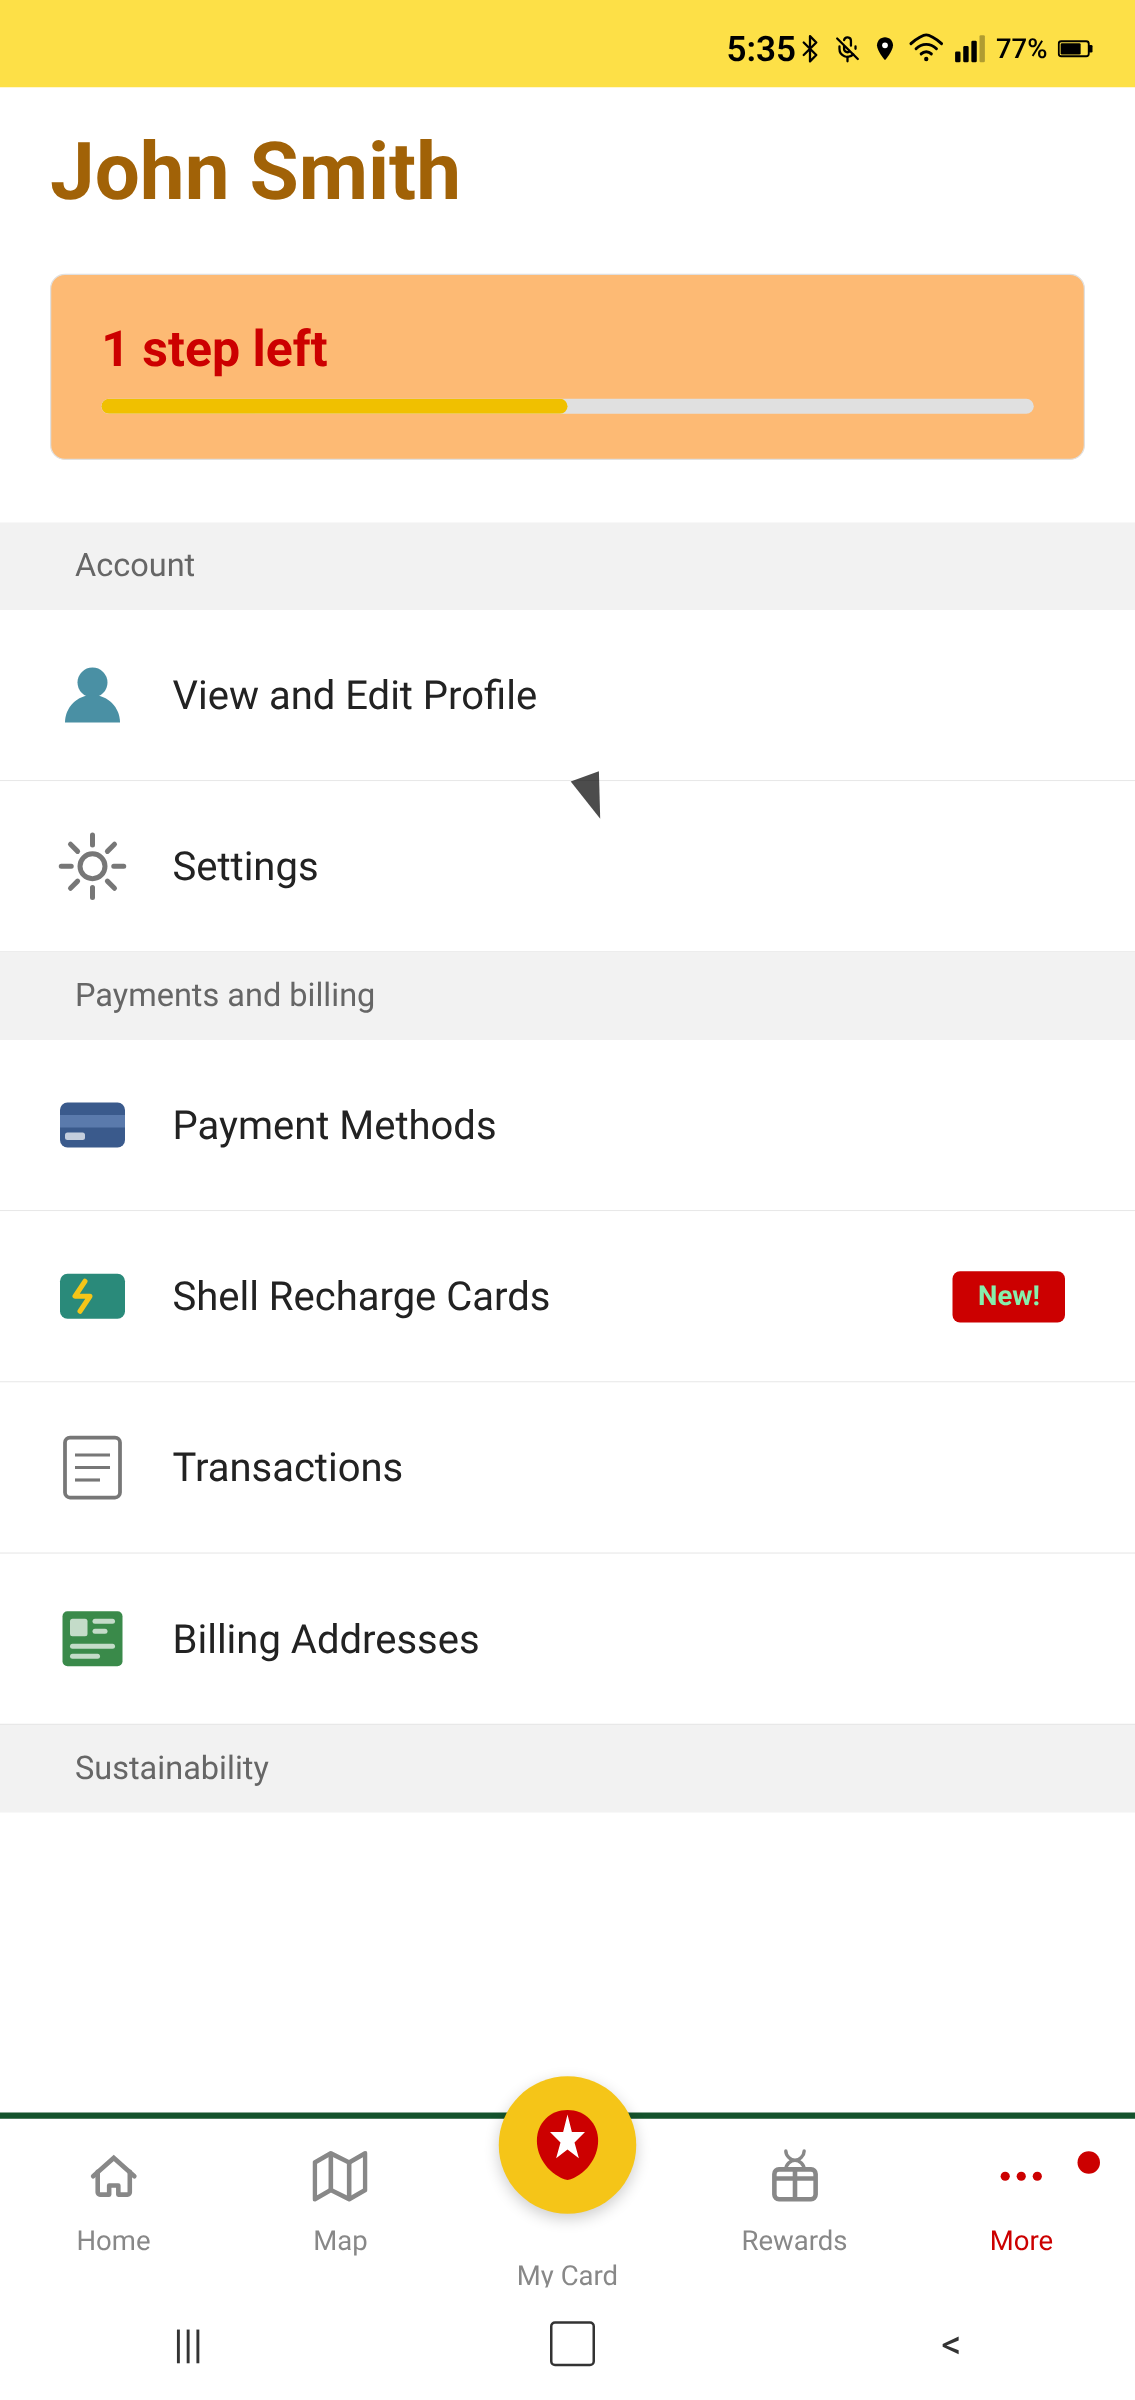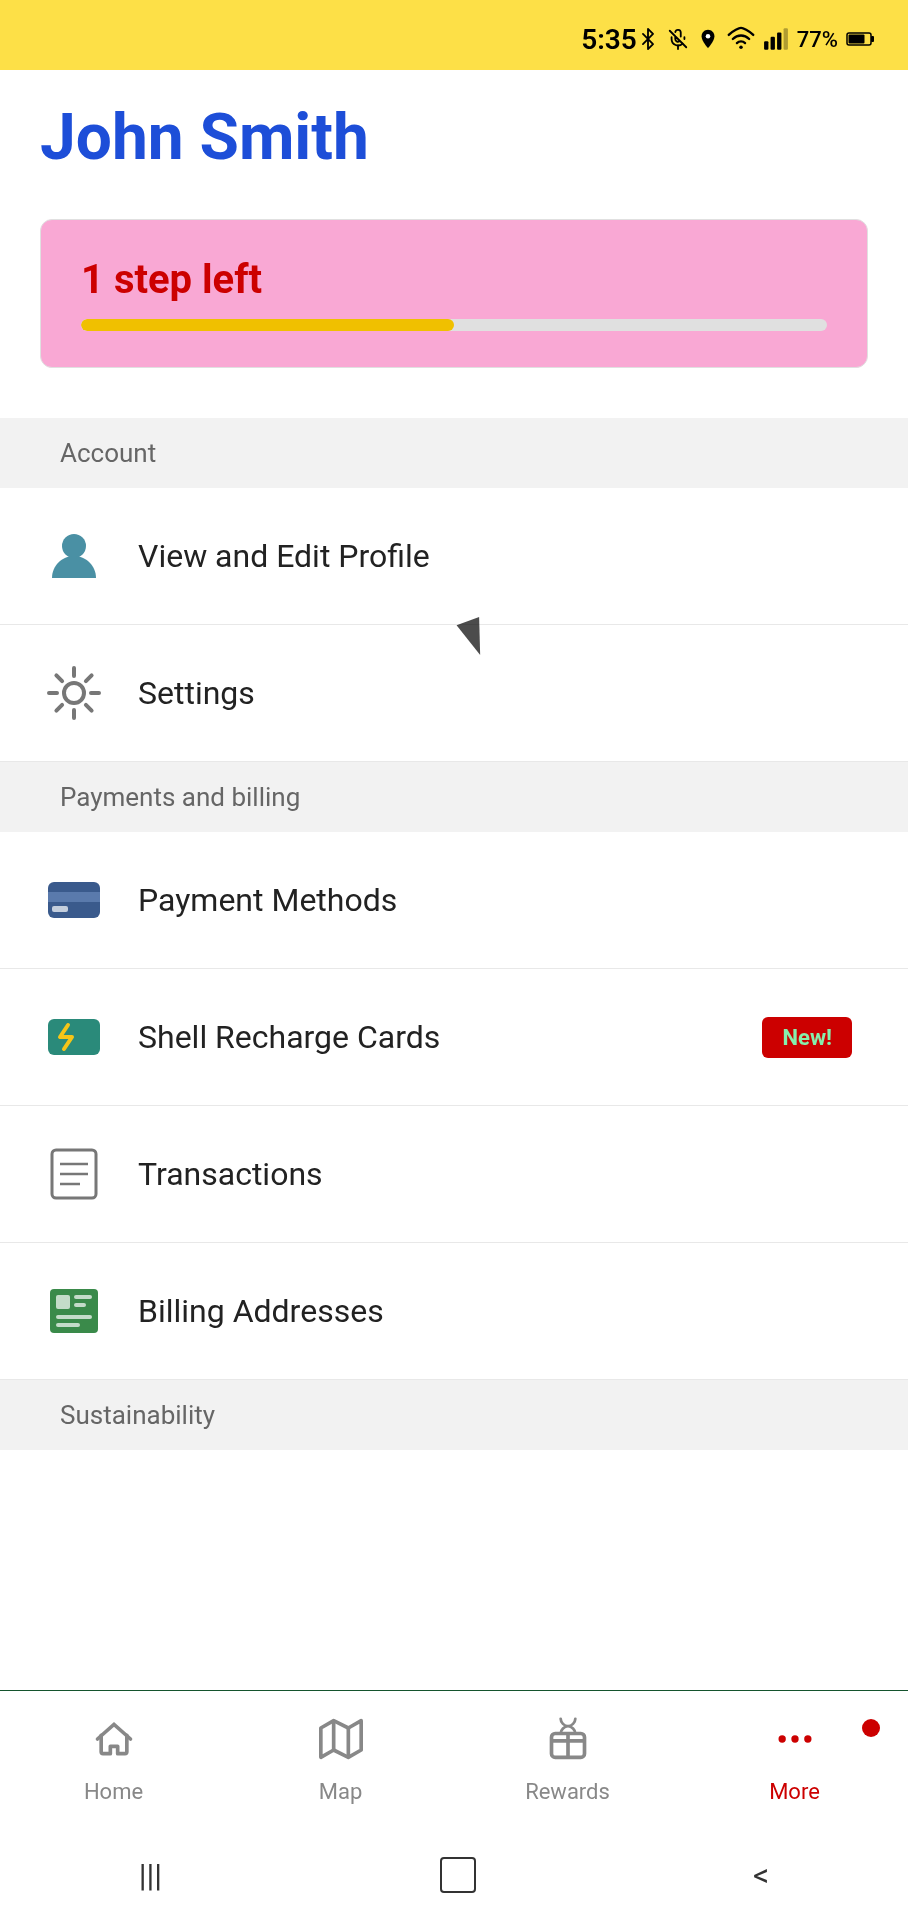--- a/index.html
+++ b/index.html
@@ -41,31 +41,31 @@
     
     .main-content {
       padding: 30px 40px 0;
       background: #ffffff;
     }
 
     
     .user-name {
       font-size: 64px;
       font-weight: 700;
-      color: #1d4ed8;
+      color: #a16207;
       margin-bottom: 40px;
     }
 
     
     .profile-card {
       border: 1px solid #e0e0e0;
       border-radius: 12px;
       padding: 36px 40px;
       margin-bottom: 50px;
-      background: #f9a8d4;
+      background: #fdba74;
       margin-top: 44px;
     }
     .steps-left {
       font-size: 40px;
       font-weight: 700;
       color: #cc0000;
       margin-bottom: 16px;
     }
     .steps-desc {
       font-size: 28px;
@@ -138,21 +138,21 @@
     }
 
     
     .bottom-nav {
       position: absolute;
       bottom: 90px;
       left: 0;
       right: 0;
       height: 140px;
       background: #ffffff;
-      border-top: 1px solid #14532d;
+      border-top: 5px solid #14532d;
       display: flex;
       align-items: center;
       justify-content: space-around;
     }
     .nav-item {
       display: flex;
       flex-direction: column;
       align-items: center;
       gap: 8px;
       cursor: pointer;
@@ -393,20 +393,30 @@
     <div class="nav-icon">
       <svg width="44" height="44" viewBox="0 0 24 24" fill="none">
         <polygon points="1,6 1,22 8,18 16,22 23,18 23,2 16,6 8,2" stroke="#888" stroke-width="2" stroke-linejoin="round" fill="none"></polygon>
         <line x1="8" y1="2" x2="8" y2="18" stroke="#888" stroke-width="2"></line>
         <line x1="16" y1="6" x2="16" y2="22" stroke="#888" stroke-width="2"></line>
       </svg>
     </div>
     <span class="nav-label">Map</span>
   </div>
 
+  <div class="nav-item" style="margin-bottom: 30px;">
+    <div class="shell-fab">
+
+      <svg width="70" height="70" viewBox="0 0 100 100" fill="none">
+        <path d="M50 10 C30 10, 15 25, 15 45 C15 65, 30 85, 50 90 C70 85, 85 65, 85 45 C85 25, 70 10, 50 10Z" fill="#cc0000"></path>
+        <path d="M50 15 L55 35 L70 35 L58 47 L63 65 L50 55 L37 65 L42 47 L30 35 L45 35 Z" fill="#fff"></path>
+      </svg>
+    </div>
+    <span class="nav-label">My Card</span>
+  </div>
 
   <div class="nav-item">
     <div class="nav-icon">
       <svg width="44" height="44" viewBox="0 0 24 24" fill="none">
         <rect x="3" y="9" width="18" height="13" rx="2" stroke="#888" stroke-width="2"></rect>
         <path d="M12 9V22" stroke="#888" stroke-width="2"></path>
         <path d="M3 13h18" stroke="#888" stroke-width="2"></path>
         <path d="M8 9C8 7 10 5 12 5C10 5 8 3 8 1" stroke="#888" stroke-width="1.5" stroke-linecap="round"></path>
         <path d="M16 9C16 7 14 5 12 5C14 5 16 3 16 1" stroke="#888" stroke-width="1.5" stroke-linecap="round"></path>
       </svg>

